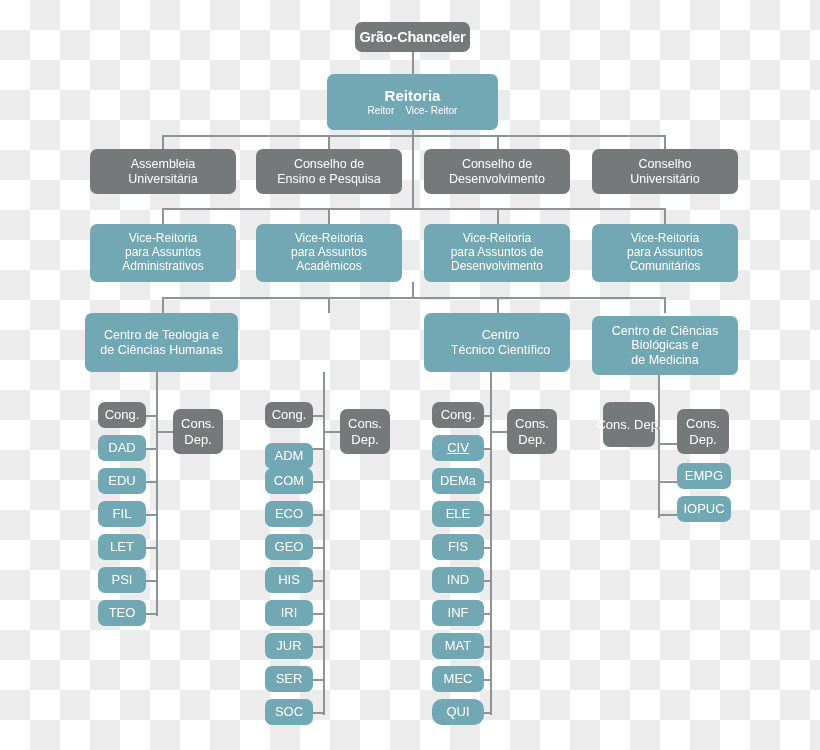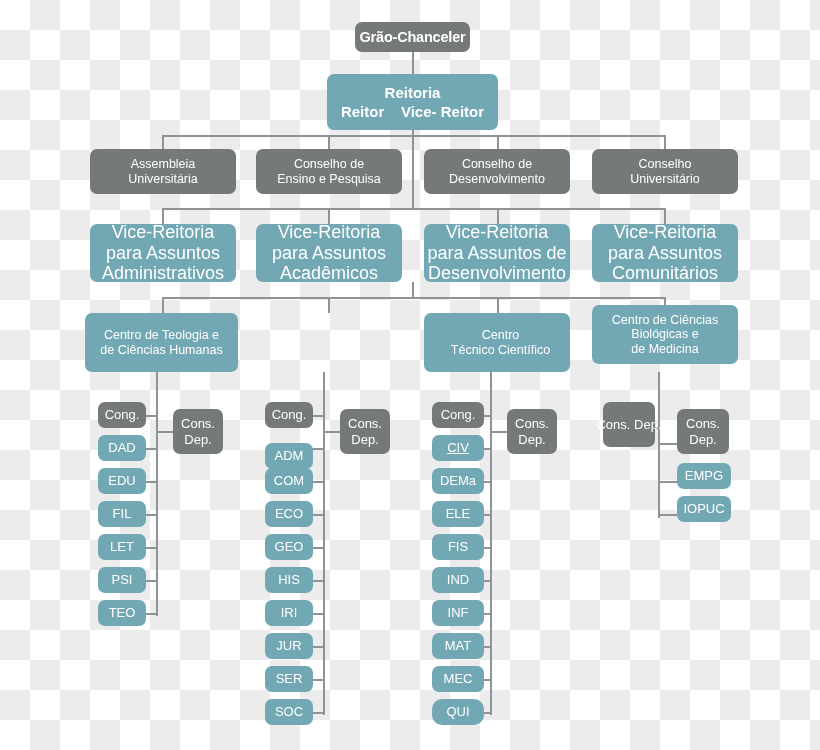--- a/index.html
+++ b/index.html
@@ -38,23 +38,23 @@
     padding: 2px 4px;
   }
   .teal { background-color: #72a7b4; }
   .gray { background-color: #76797a; }
 
   .node .ln { display: block; white-space: nowrap; }
 
   
   .t-chanceler { font-size: 14.5px; font-weight: bold; letter-spacing: -0.2px; }
   .t-reitoria-main { font-size: 15px; font-weight: bold; }
-  .t-reitoria-sub { font-size: 15px; font-weight: bold; margin-top: 1px; }
+  .t-reitoria-sub { font-size: 10px; font-weight: normal; margin-top: 1px; }
   .t-council { font-size: 12.5px; }
-  .t-vice { font-size: 18px; }
+  .t-vice { font-size: 12px; }
   .t-centro { font-size: 12.5px; }
   .t-dept { font-size: 13px; }
   .t-cons { font-size: 13px; }
 
   .line {
     position: absolute;
     background-color: #8e9495;
     z-index: 1;
   }
   .vline { width: 2px; }
@@ -144,21 +144,21 @@
   </div>
 
   <div class="node teal t-centro" style="left:85px; top:313px; width:153px; height:59px;">
     <span class="ln">Centro de Teologia e</span>
     <span class="ln">de Ciências Humanas</span>
   </div>
   <div class="node teal t-centro" style="left:424px; top:313px; width:146px; height:59px;padding-left:11px;">
     <span class="ln">Centro</span>
     <span class="ln">Técnico Científico</span>
   </div>
-  <div class="node teal t-centro" style="left:592px; top:305px; width:146px; height:59px;">
+  <div class="node teal t-centro" style="left:592px; top:316px; width:146px; height:59px;">
     <span class="ln">Centro de Ciências</span>
     <span class="ln">Biológicas e</span>
     <span class="ln">de Medicina</span>
   </div>
 
   <div class="line hline" style="left:145px; top:415px; width:13px;"></div>
   <div class="line hline" style="left:145px; top:448px; width:13px;"></div>
   <div class="line hline" style="left:145px; top:481px; width:13px;"></div>
   <div class="line hline" style="left:145px; top:514px; width:13px;"></div>
   <div class="line hline" style="left:145px; top:547px; width:13px;"></div>

